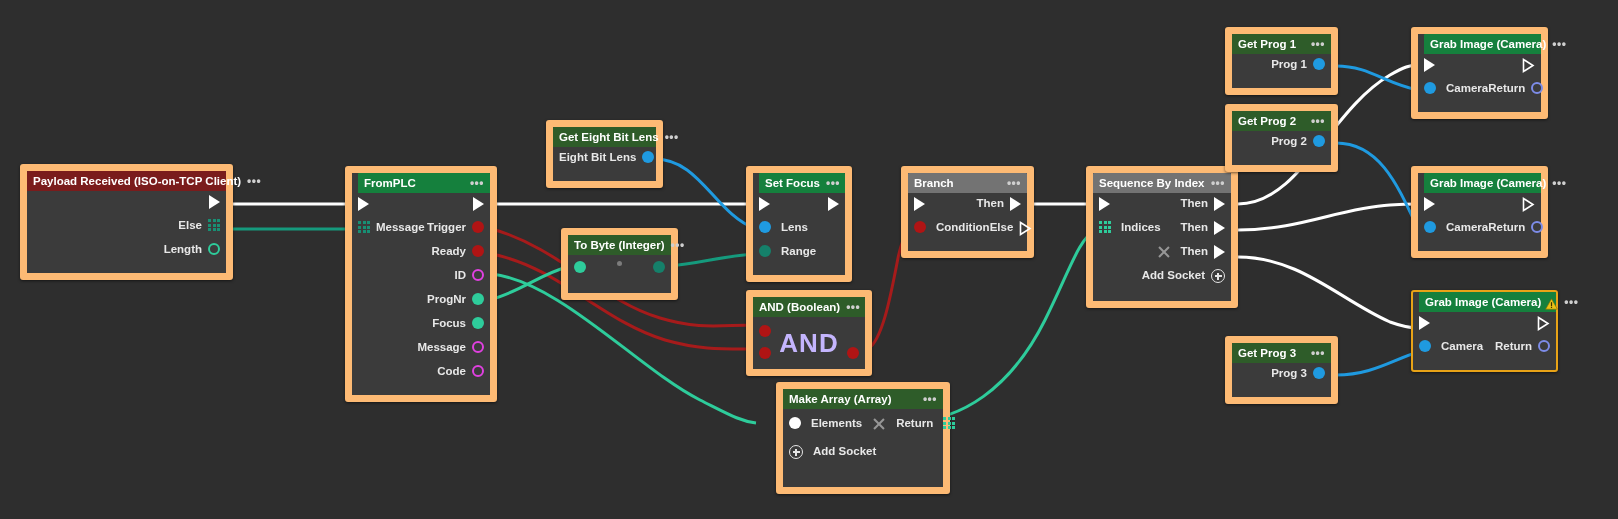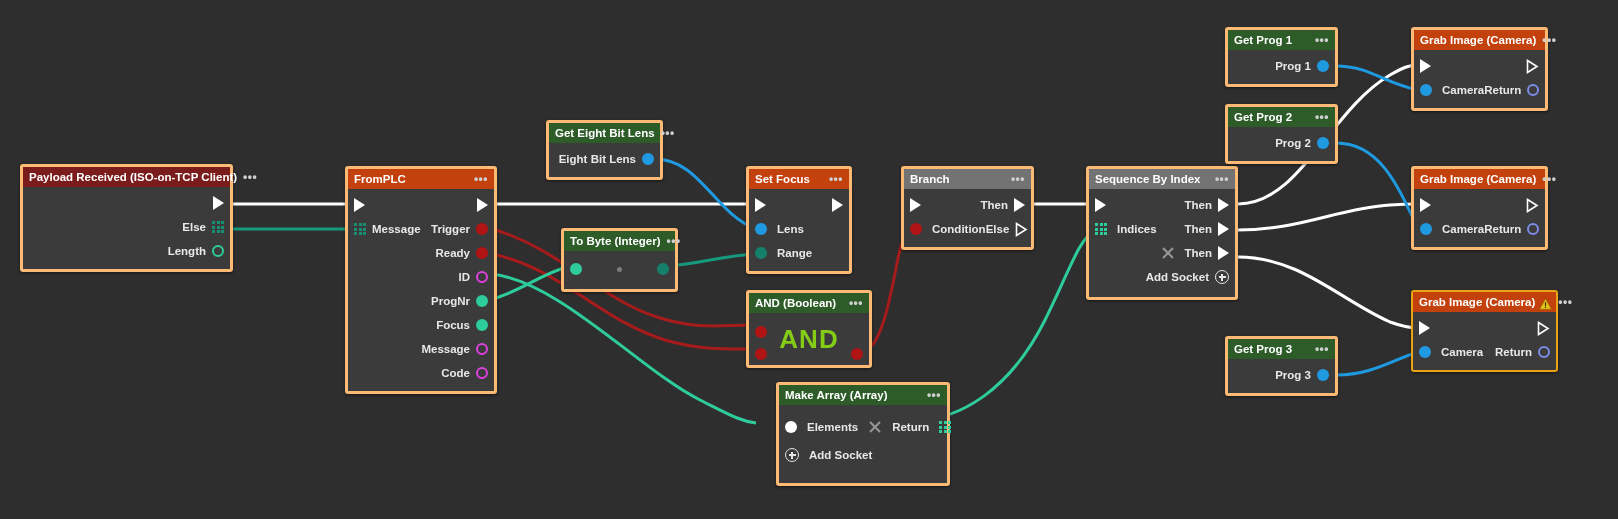--- a/index.html
+++ b/index.html
@@ -6,47 +6,47 @@
   body{
     width:1618px;height:519px;position:relative;overflow:hidden;
     font-family:"Liberation Sans", sans-serif;
     background:#2e2e2e;
   }
   #canvas{position:absolute;inset:0;}
   #wires{position:absolute;left:0;top:0;width:1618px;height:519px;pointer-events:none;}
   .node{
     position:absolute;
     background:#3b3b3b;
-    border:3px solid #fdba74;
+    border:7px solid #fdba74;
     border-radius:3px;
     box-shadow:0 1px 3px rgba(0,0,0,.55);
     box-sizing:border-box;
   }
   .node.warn{border:2px solid #e8a317;}
   .hdr{
     height:20px;line-height:20px;
     font-size:11.5px;font-weight:bold;color:#fff;
     padding:0 6px;
     display:flex;align-items:center;
     box-sizing:border-box;
     border-radius:1px 1px 0 0;
   }
   .hdr .ttl{white-space:nowrap;}
   .hdr .spacer{flex:1 1 auto;}
   .hdr .dots{
     color:#cfcfcf;font-size:12px;letter-spacing:.5px;font-weight:bold;
     margin-left:6px;line-height:8px;
   }
-  .hdr-blue{background:#c2410c;}
+  .hdr-blue{background:#15803d;margin-left:6px;}
   .hdr-green{background:#2e5c29;}
   .hdr-red{background:#7a1c1c;}
   .hdr-gray{background:#737373;}
   .body{padding:4px 0 6px 0;}
   .row{
-    display:flex;align-items:center;
+    display:flex;
     height:24px;
     font-size:11.5px;color:#e8e8e8;font-weight:bold;
     padding:0 6px;box-sizing:border-box;
   }
   .row .lbl{white-space:nowrap;}
   .row .sp{flex:1 1 auto;}
   
   .exec{
     width:0;height:0;
     border-left:11px solid #fff;
@@ -94,21 +94,21 @@
     width:14px;height:14px;border-radius:50%;border:1.6px solid #e6e6e6;
     flex:0 0 auto;position:relative;box-sizing:border-box;
   }
   .plus:before,.plus:after{content:"";position:absolute;background:#e6e6e6;}
   .plus:before{left:2.6px;top:5.2px;width:7px;height:1.6px;}
   .plus:after{top:2.6px;left:5.2px;height:7px;width:1.6px;}
   .warnicon{
     width:13px;height:12px;margin-left:4px;flex:0 0 auto;position:relative;
   }
   .and-text{
-    font-size:26px;font-weight:bold;color:#84cc16;
+    font-size:26px;font-weight:bold;color:#c4b5fd;
     letter-spacing:1px;
   }
   .small-dot{width:5px;height:5px;border-radius:50%;background:#7c7c7c;flex:0 0 auto;}
   .gap6{width:6px;flex:0 0 auto;}
   .gap10{width:10px;flex:0 0 auto;}
 </style>
 </head>
 <body>
 
 <div id="canvas">

